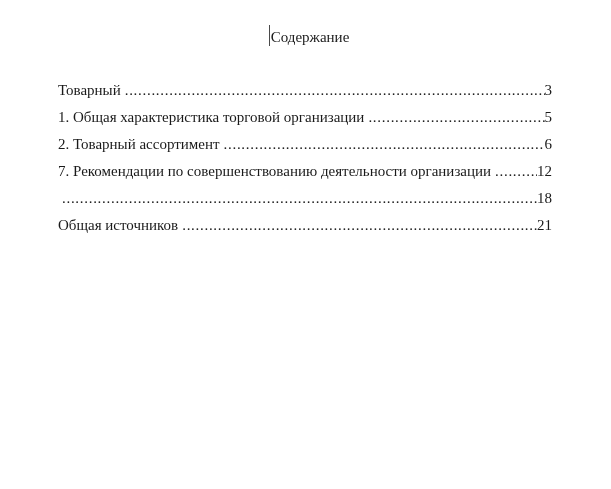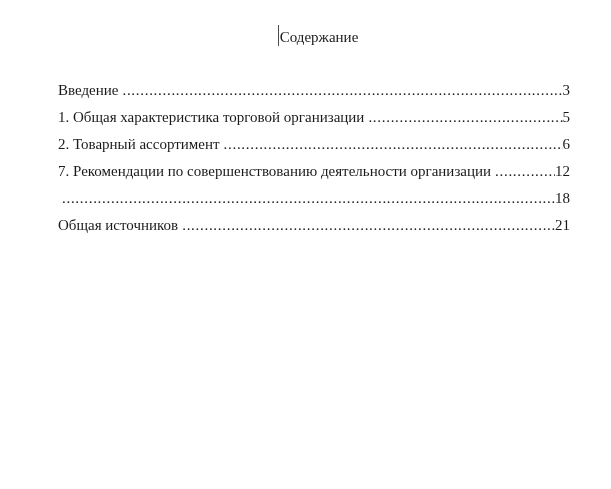--- a/index.html
+++ b/index.html
@@ -14,21 +14,21 @@
     font-family: "Liberation Serif", "DejaVu Serif", serif;
     font-size: 15px;
     color: #1a1a1a;
     -webkit-font-smoothing: antialiased;
   }
   .page {
     position: relative;
     box-sizing: border-box;
     width: 611px;
     height: 489px;
-    padding: 24px 41px 0 58px;
+    padding: 24px 59px 0 58px;
     background: #ffffff;
   }
   .title-line {
     position: relative;
     text-align: center;
     text-indent: 8px;
     line-height: 27px;
     white-space: nowrap;
   }
   .caret {
@@ -69,21 +69,21 @@
 
 <div class="page">
 
   <div class="title-line">
     <span class="caret"></span><span>Содержание</span>
   </div>
 
   <div class="toc">
 
     <div class="toc-row">
-      <span class="toc-label">Введение</span>
+      <span class="toc-label">Товарный</span>
       <span class="toc-dots">........................................................................................................................................................................</span>
       <span class="toc-page">3</span>
     </div>
 
     <div class="toc-row">
       <span class="toc-label">1. Общая характеристика торговой организации</span>
       <span class="toc-dots">........................................................................................................................................................................</span>
       <span class="toc-page">5</span>
     </div>
 

